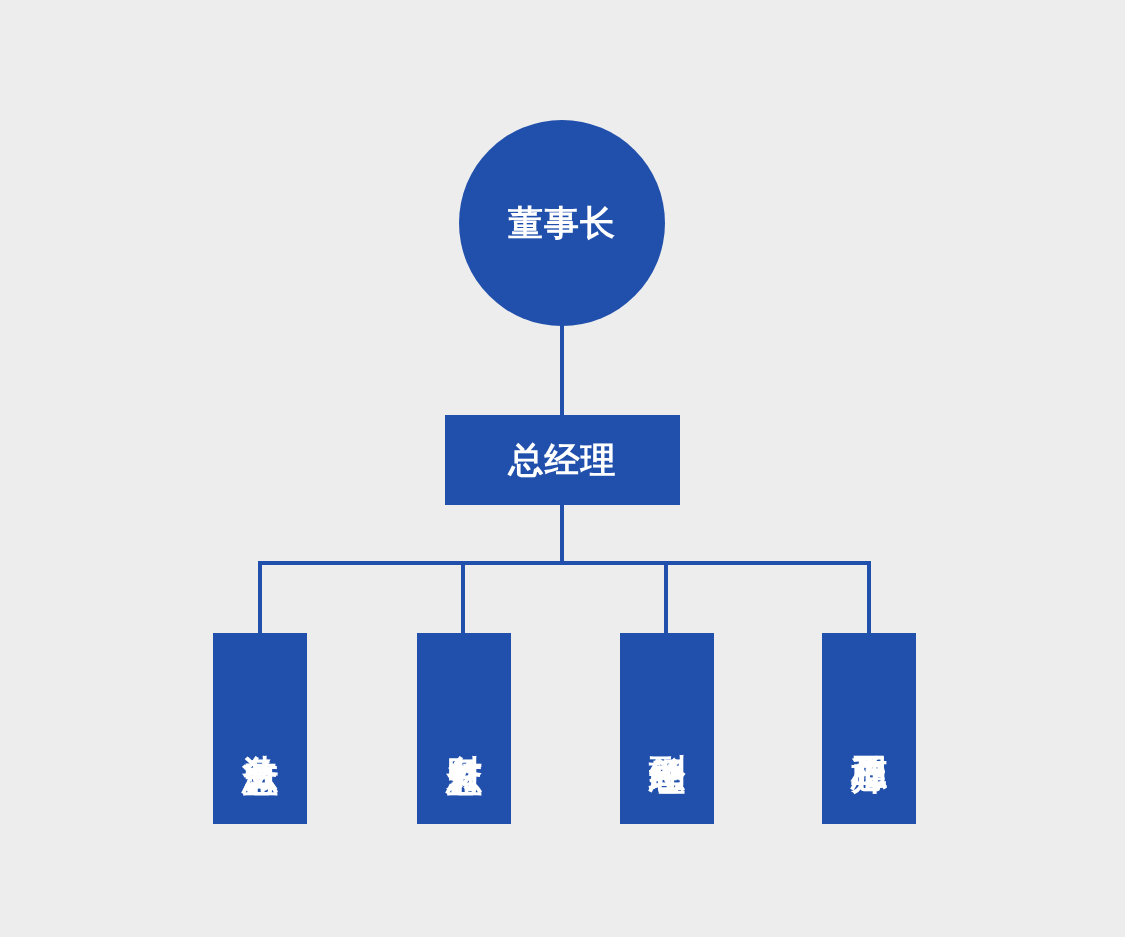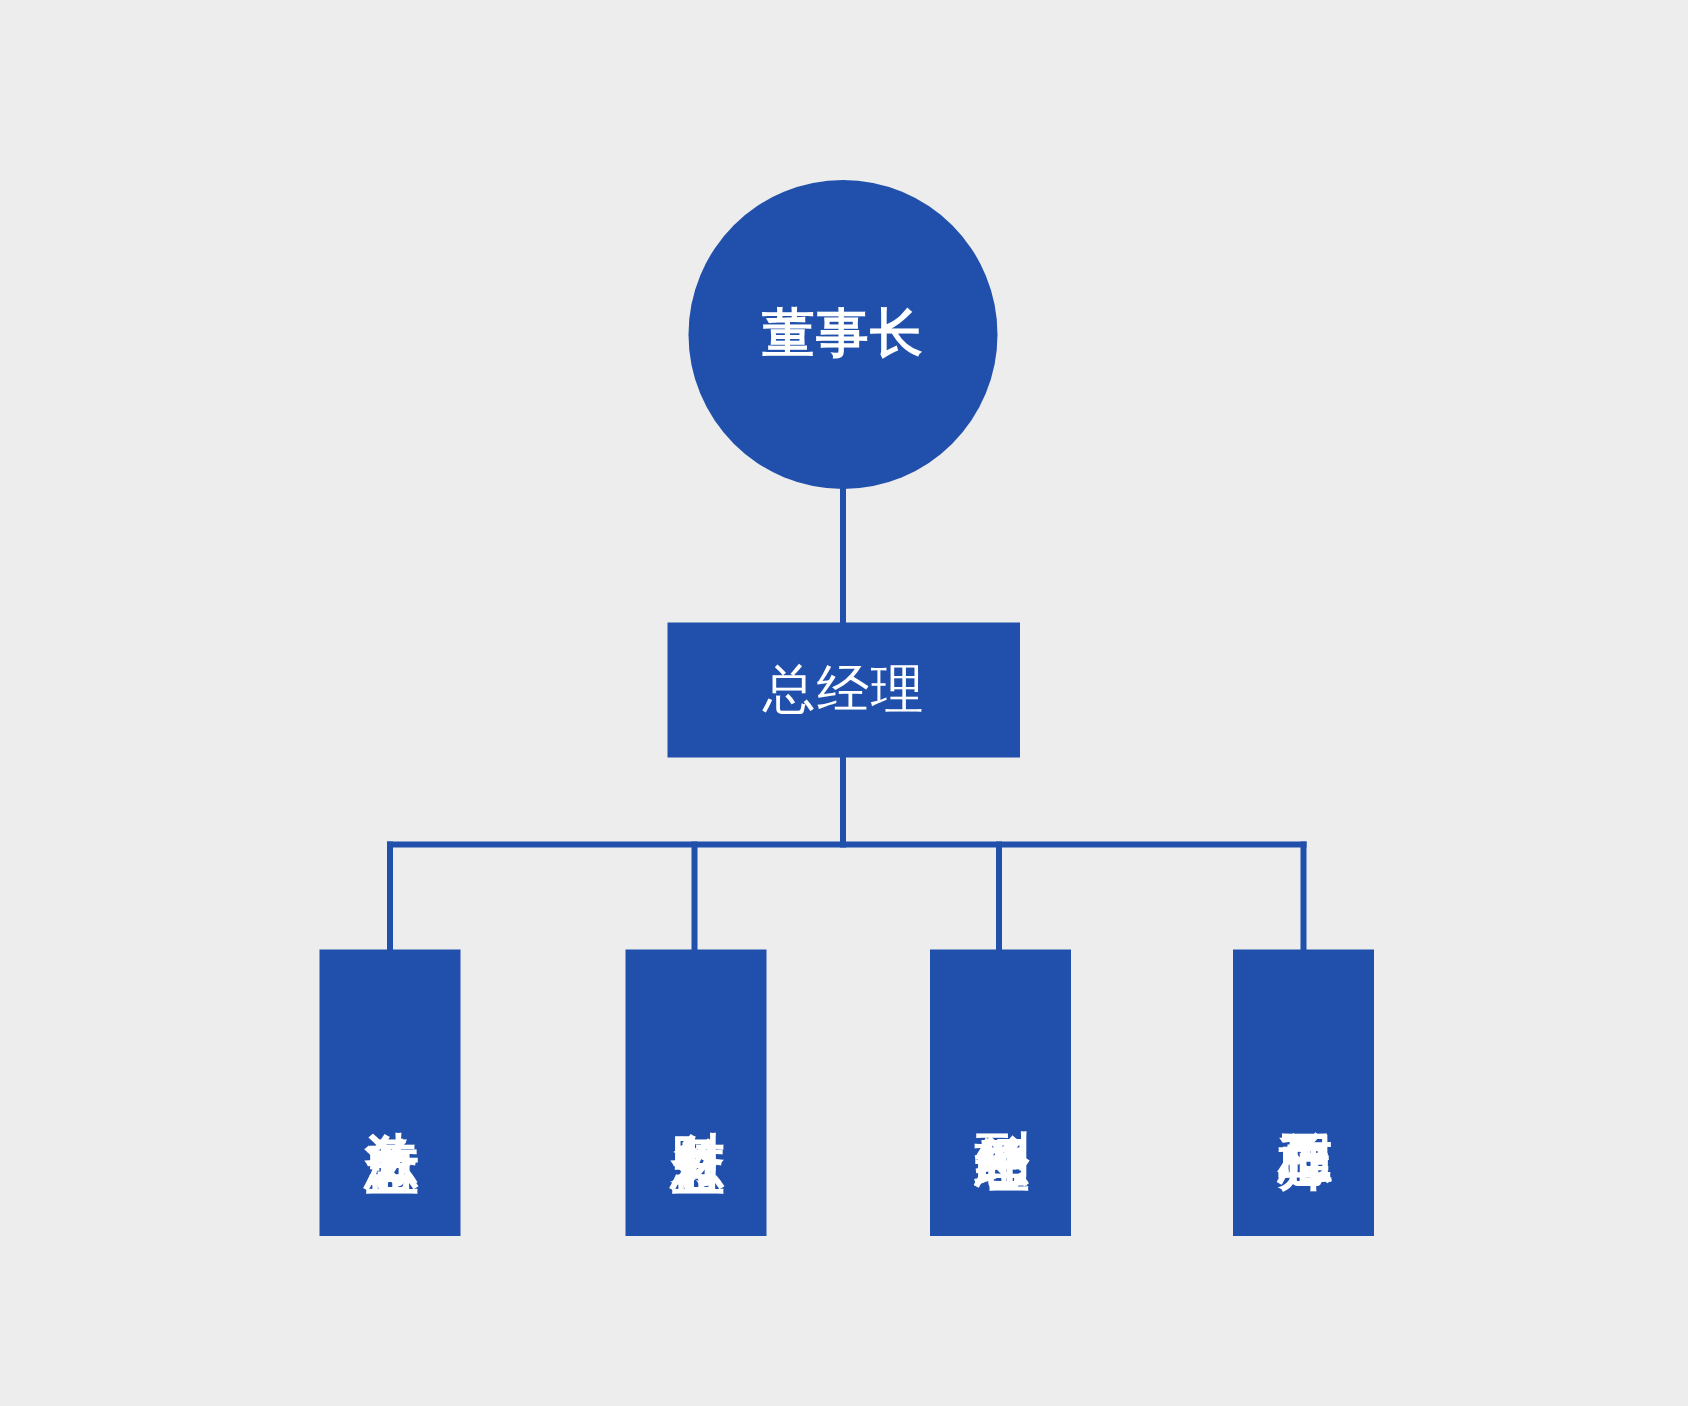--- a/index.html
+++ b/index.html
@@ -58,21 +58,21 @@
     width: 235px;
     height: 90px;
     background: #2150ac;
     display: flex;
     align-items: center;
     justify-content: center;
   }
   .node-rect-h .label {
     color: #ffffff;
     font-size: 35px;
-    font-weight: normal;
+    font-weight: bold;
     letter-spacing: 1px;
     line-height: 1;
     white-space: nowrap;
   }
 
   
   .node-rect-v {
     position: absolute;
     top: 633px;
     width: 94px;

